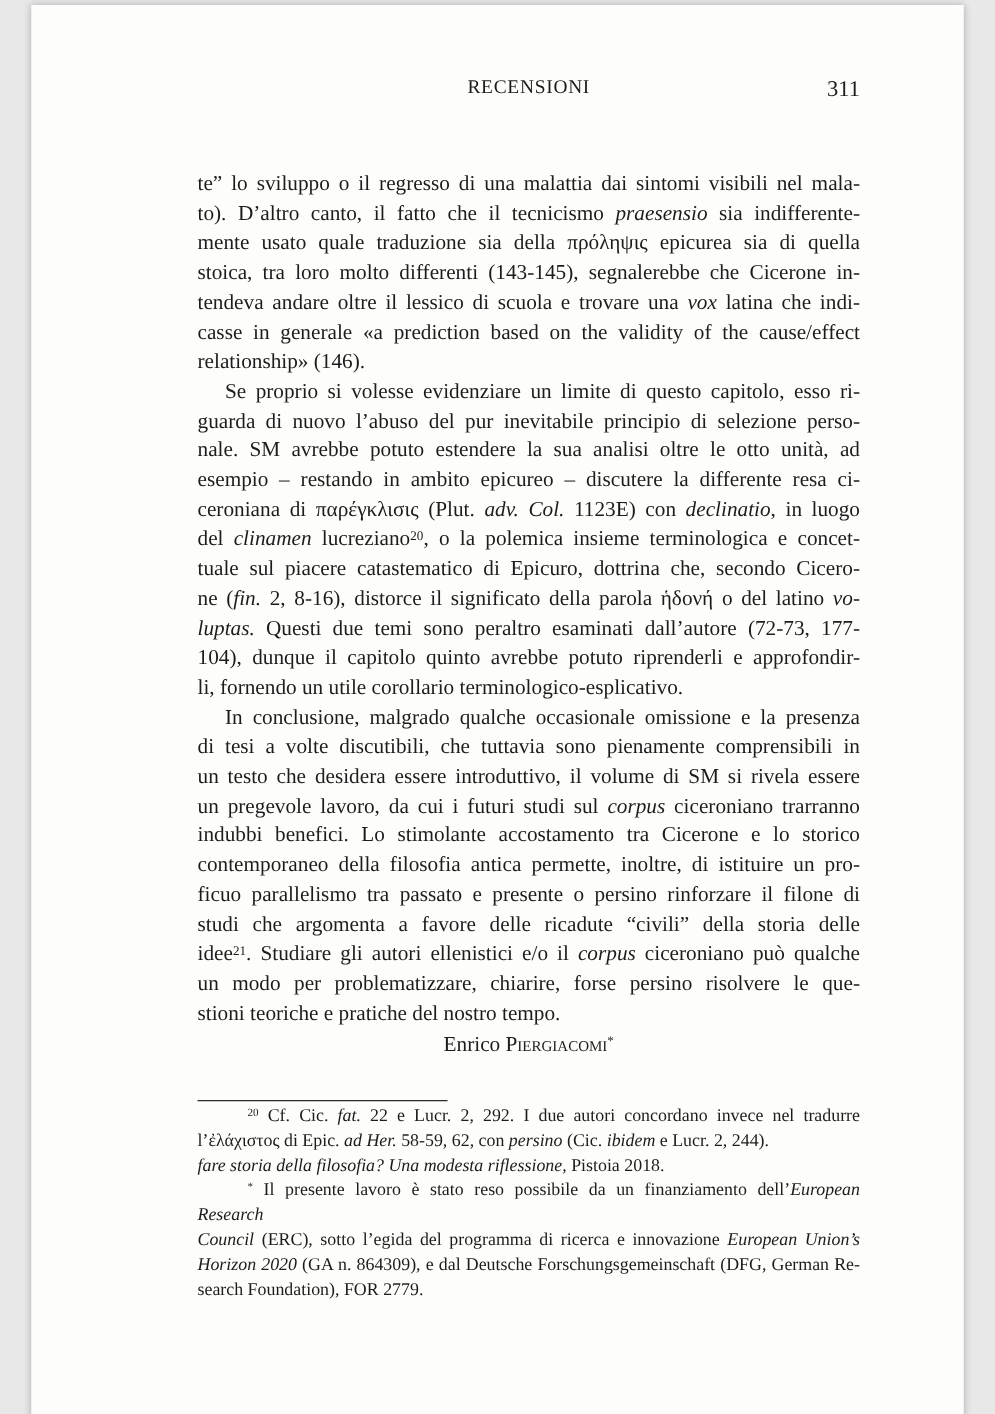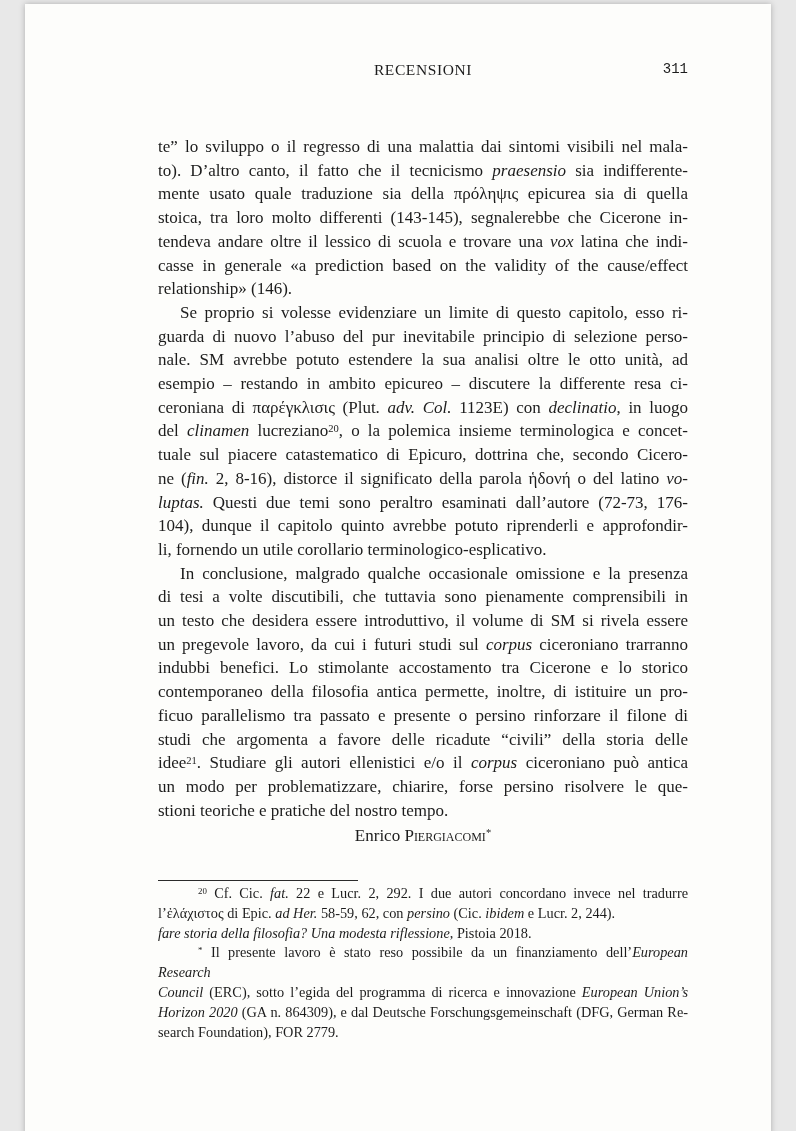--- a/index.html
+++ b/index.html
@@ -15,21 +15,21 @@
     box-shadow:0 0 6px rgba(0,0,0,.25);
   }
   .header{
     position:absolute;left:133px;top:57px;width:530px;height:22px;
     text-align:center;
   }
   .htitle{
     font-size:15.5px;letter-spacing:.6px;
   }
   .pagenum{
-    position:absolute;right:0;top:0;font-size:14px;font-family:Liberation Mono, monospace;
+    position:absolute;right:0;top:0;font-size:18px;
   }
   .text-block{
     position:absolute;left:133px;top:131px;width:530px;
     font-size:17px;line-height:23.7px;
   }
   .line{
     text-align:justify;
     text-align-last:justify;
     font-family:Liberation Serif, serif;
     -moz-text-align-last:justify;
@@ -82,34 +82,34 @@
       </div>
       <div>
         <div class="line indent"><span>Se proprio si volesse evidenziare un limite di questo capitolo, esso ri-</span></div>
         <div class="line"><span>guarda di nuovo l’abuso del pur inevitabile principio di selezione perso-</span></div>
         <div class="line"><span>nale. SM avrebbe potuto estendere la sua analisi oltre le otto unità, ad</span></div>
         <div class="line"><span>esempio – restando in ambito epicureo – discutere la differente resa ci-</span></div>
         <div class="line"><span>ceroniana di παρέγκλισις (Plut. </span><span class="it">adv. Col.</span><span> 1123E) con </span><span class="it">declinatio</span><span>, in luogo</span></div>
         <div class="line"><span>del </span><span class="it">clinamen</span><span> lucreziano</span><span class="sup">20</span><span>, o la polemica insieme terminologica e concet-</span></div>
         <div class="line"><span>tuale sul piacere catastematico di Epicuro, dottrina che, secondo Cicero-</span></div>
         <div class="line"><span>ne (</span><span class="it">fin.</span><span> 2, 8-16), distorce il significato della parola ἡδονή o del latino </span><span class="it">vo-</span></div>
-        <div class="line"><span class="it">luptas.</span><span> Questi due temi sono peraltro esaminati dall’autore (72-73, 176-</span></div>
+        <div class="line"><span class="it">luptas.</span><span> Questi due temi sono peraltro esaminati dall’autore (72-73, 177-</span></div>
         <div class="line"><span>104), dunque il capitolo quinto avrebbe potuto riprenderli e approfondir-</span></div>
         <div class="line para-end"><span>li, fornendo un utile corollario terminologico-esplicativo.</span></div>
       </div>
       <div>
         <div class="line indent"><span>In conclusione, malgrado qualche occasionale omissione e la presenza</span></div>
         <div class="line"><span>di tesi a volte discutibili, che tuttavia sono pienamente comprensibili in</span></div>
         <div class="line"><span>un testo che desidera essere introduttivo, il volume di SM si rivela essere</span></div>
         <div class="line"><span>un pregevole lavoro, da cui i futuri studi sul </span><span class="it">corpus</span><span> ciceroniano trarranno</span></div>
         <div class="line"><span>indubbi benefici. Lo stimolante accostamento tra Cicerone e lo storico</span></div>
         <div class="line"><span>contemporaneo della filosofia antica permette, inoltre, di istituire un pro-</span></div>
         <div class="line"><span>ficuo parallelismo tra passato e presente o persino rinforzare il filone di</span></div>
         <div class="line"><span>studi che argomenta a favore delle ricadute “civili” della storia delle</span></div>
-        <div class="line"><span>idee</span><span class="sup">21</span><span>. Studiare gli autori ellenistici e/o il </span><span class="it">corpus</span><span> ciceroniano può antica</span></div>
+        <div class="line"><span>idee</span><span class="sup">21</span><span>. Studiare gli autori ellenistici e/o il </span><span class="it">corpus</span><span> ciceroniano può qualche</span></div>
         <div class="line"><span>un modo per problematizzare, chiarire, forse persino risolvere le que-</span></div>
         <div class="line para-end"><span>stioni teoriche e pratiche del nostro tempo.</span></div>
       </div>
     </div>
 
   <div class="signature" id="signature"><span>Enrico </span><span class="sc">Piergiacomi</span><span class="sup">*</span></div>
 
   <div class="fn-rule"></div>
 
   <div class="footnotes" id="footnotes">

